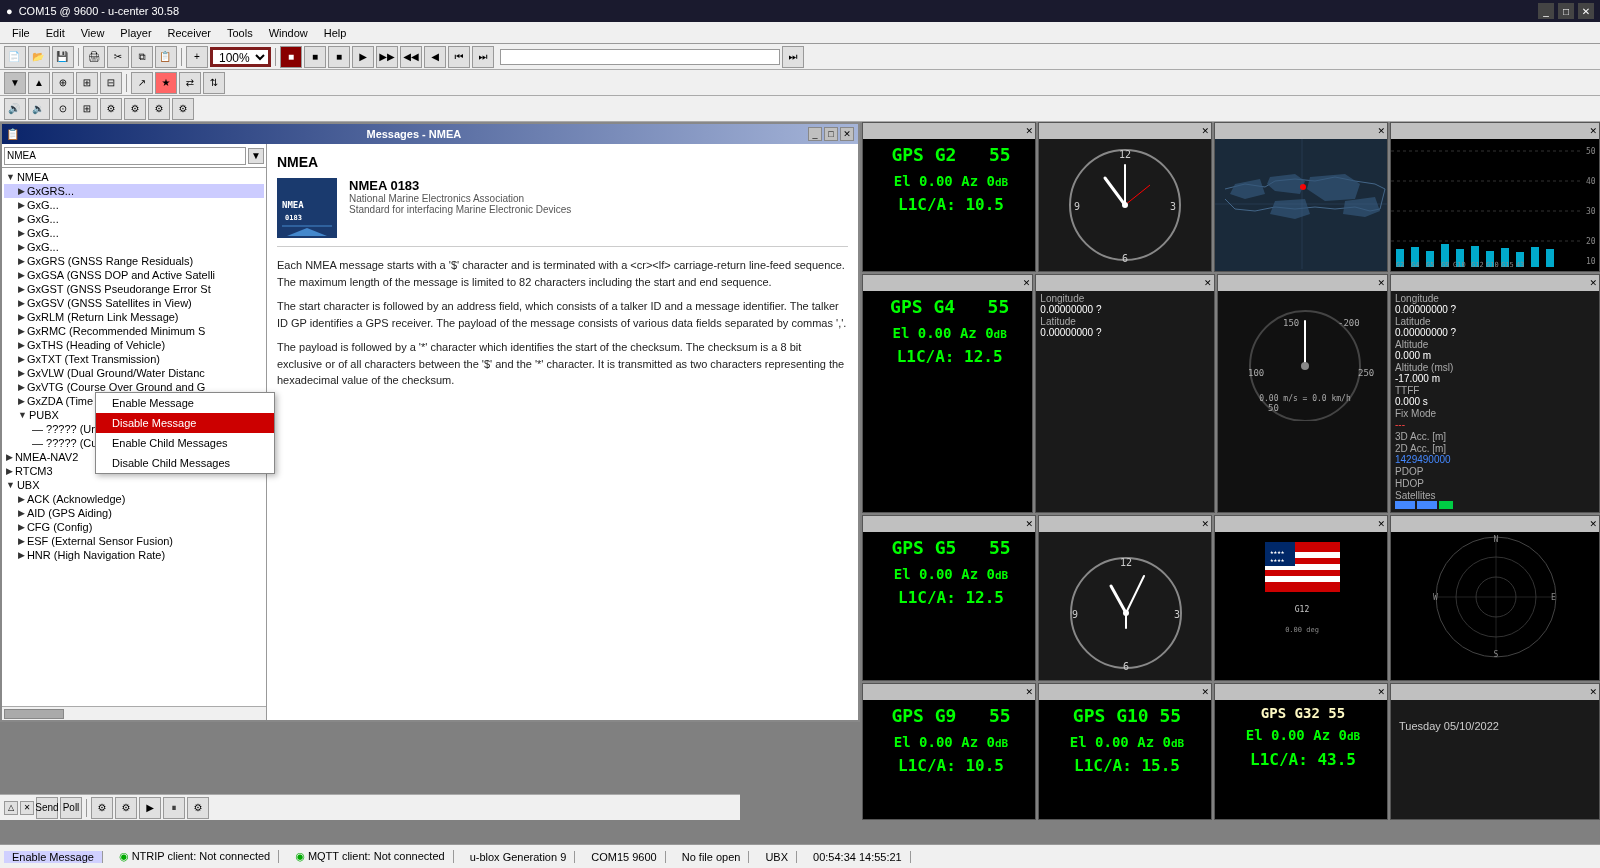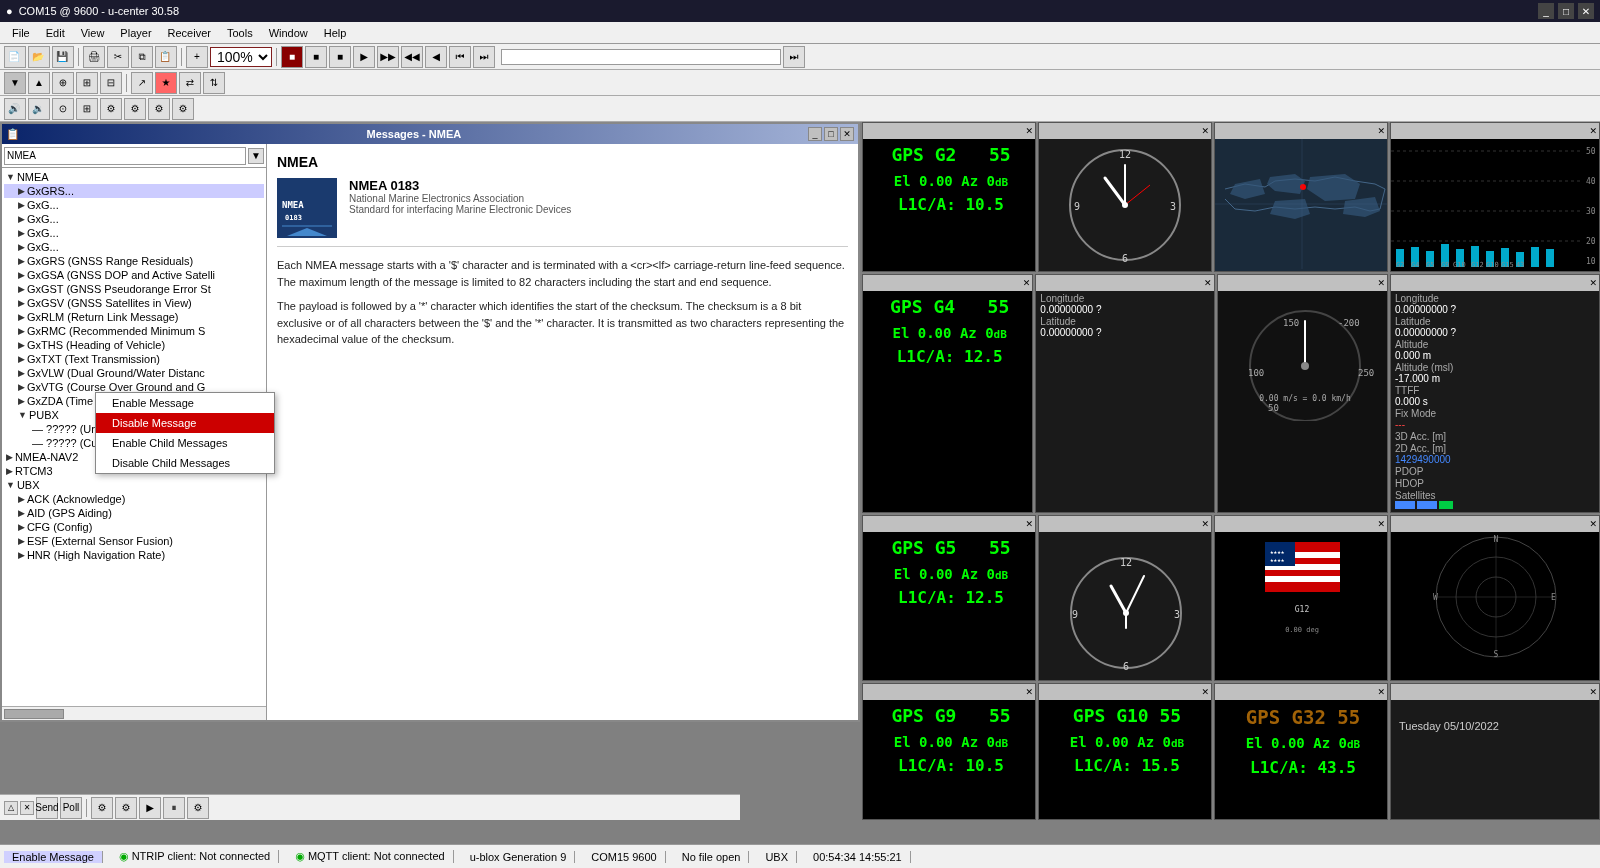--- a/index.html
+++ b/index.html
@@ -74,22 +74,22 @@
       width: 22px; height: 22px;
       background: #e0e0e0;
       border: 1px solid #999;
       cursor: pointer;
       display: flex; align-items: center; justify-content: center;
       font-size: 10px;
     }
     .tb-sep { width: 1px; height: 18px; background: #999; margin: 0 2px; }
     .tb-dropdown {
       height: 20px;
-      font-size: 14px;
-      border: 1px solid #7f1d1d;
+      font-size: 12px;
+      border: 3px solid #7f1d1d;
       background: white;
       padding: 0 2px;
     }
     .progress-bar-container {
       width: 280px; height: 16px;
       background: white;
       border: 1px solid #999;
       margin-left: 4px;
     }
 
@@ -559,20 +559,21 @@
             </svg>
           </div>
           <div>
             <div class="nmea-title">NMEA 0183</div>
             <div class="nmea-subtitle">National Marine Electronics Association</div>
             <div class="nmea-subtitle">Standard for interfacing Marine Electronic Devices</div>
           </div>
         </div>
         <div class="nmea-body">
           <p>Each NMEA message starts with a '$' character and is terminated with a &lt;cr&gt;&lt;lf&gt; carriage-return line-feed sequence. The maximum length of the message is limited to 82 characters including the start and end sequence.</p>
+          <p>The start character is followed by an address field, which consists of a talker ID and a message identifier. The talker ID GP identifies a GPS receiver. The payload of the message consists of various data fields separated by commas ','.</p>
           <p>The payload is followed by a '*' character which identifies the start of the checksum. The checksum is a 8 bit exclusive or of all characters between the '$' and the '*' character. It is transmitted as two characters representing the hexadecimal value of the checksum.</p>
         </div>
       </div>
     </div>
   </div>
 
   <div class="context-menu">
     <div class="ctx-item">Enable Message</div>
     <div class="ctx-item highlighted">Disable Message</div>
     <div class="ctx-item">Enable Child Messages</div>
@@ -898,21 +899,21 @@
           <div class="gps-line" style="font-size:16px;color:#00ff00;">L1C/A: 15.5</div>
         </div>
       </div>
 
       <div class="panel-box" style="flex:1;background:black;">
         <div class="panel-title-bar">
           <span style="font-size:9px;"></span>
           <span class="panel-close">✕</span>
         </div>
         <div class="gps-panel">
-          <div class="gps-line" style="font-size:19px;color:#a16207;">GPS G32 55</div>
+          <div class="gps-line" style="font-size:14px;color:#fef9c3;">GPS G32 55</div>
           <div class="gps-line" style="font-size:14px;color:#00ff00;">El 0.00 Az 0<span style="font-size:11px;">dB</span></div>
           <div class="gps-line" style="font-size:16px;color:#00ff00;">L1C/A: 43.5</div>
         </div>
       </div>
 
       <div class="panel-box" style="flex:0 0 210px;background:#1a1a1a;padding-top:16px;">
         <div class="panel-title-bar">
           <span style="font-size:9px;"></span>
           <span class="panel-close">✕</span>
         </div>

